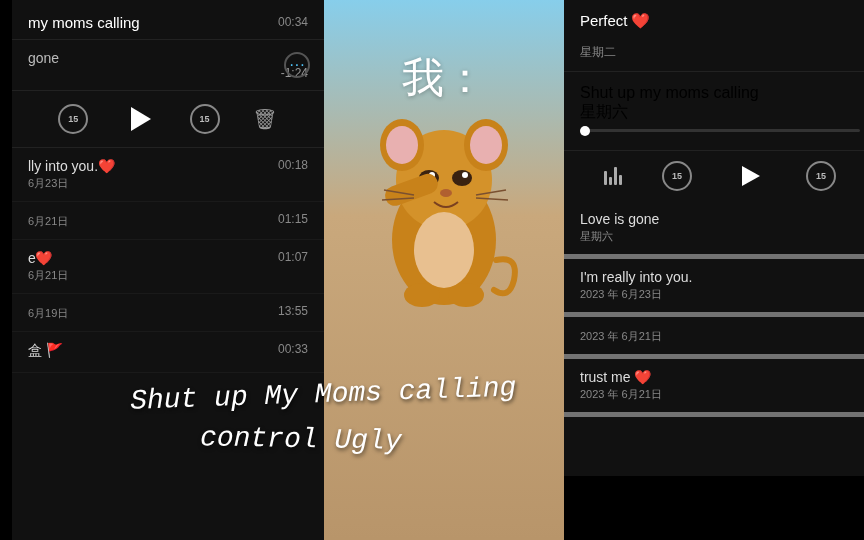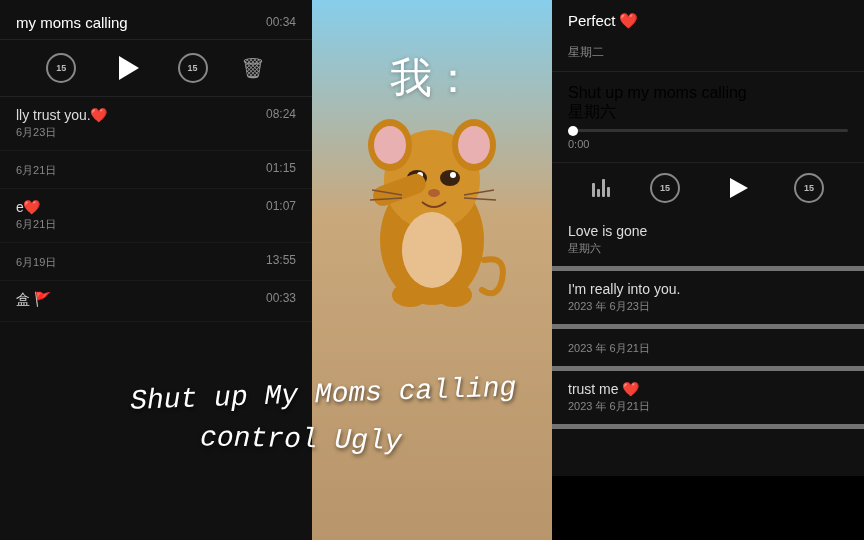--- a/index.html
+++ b/index.html
@@ -10,20 +10,21 @@
       font-family: -apple-system, 'PingFang SC', 'Helvetica Neue', sans-serif;
       overflow: hidden;
       position: relative;
     }
 
     .container {
       display: flex;
       width: 864px;
       height: 540px;
       position: relative;
+      padding-left: 12px;
     }
 
     
     .left-panel {
       width: 312px;
       height: 540px;
       background: #111;
       flex-shrink: 0;
       overflow: hidden;
       position: relative;
@@ -320,39 +321,46 @@
 <body>
 
 <div class="container">
 
   <div class="left-panel">
     <div class="left-top-item">
       <div class="title">my moms calling</div>
       <div class="time">00:34</div>
     </div>
 
+    <div class="left-playing">
+      <div class="sub-title">gone</div>
+      <div class="time-neg">-1:24</div>
+      <div class="circle-btn">
+        <span>···</span>
+      </div>
+    </div>
 
     <div class="player-controls">
       <div class="ctrl-circle">
         <span class="num">15</span>
       </div>
       <div class="play-btn">
         <div class="play-triangle"></div>
       </div>
       <div class="ctrl-circle">
         <span class="num">15</span>
       </div>
       <div class="trash-icon">🗑</div>
     </div>
 
     <div class="left-list">
       <div class="left-list-item">
-        <div class="item-title">lly trust you.❤️</div>
+        <div class="item-title">lly into you.❤️</div>
         <div class="item-date">6月23日</div>
-        <div class="item-time">08:24</div>
+        <div class="item-time">00:18</div>
       </div>
       <div class="left-list-item">
         <div class="item-title"></div>
         <div class="item-date">6月21日</div>
         <div class="item-time">01:15</div>
       </div>
       <div class="left-list-item">
         <div class="item-title">e❤️</div>
         <div class="item-date">6月21日</div>
         <div class="item-time">01:07</div>
@@ -419,21 +427,20 @@
       <div class="r-title">Perfect <span class="heart-red">❤️</span></div>
       <div class="r-sub">星期二</div>
     </div>
 
     <div class="right-playing-item">
       <div class="r-title">Shut up my moms calling</div>
       <div class="r-sub">星期六</div>
       <div class="progress-bar-wrap">
         <div class="progress-dot"></div>
       </div>
-      <div class="time-label">0:00</div>
     </div>
 
     <div class="right-controls">
       <div class="eq-icon">
         <div class="eq-bar" style="height:14px;"></div>
         <div class="eq-bar" style="height:8px;"></div>
         <div class="eq-bar" style="height:18px;"></div>
         <div class="eq-bar" style="height:10px;"></div>
       </div>
       <div class="ctrl-circle">

